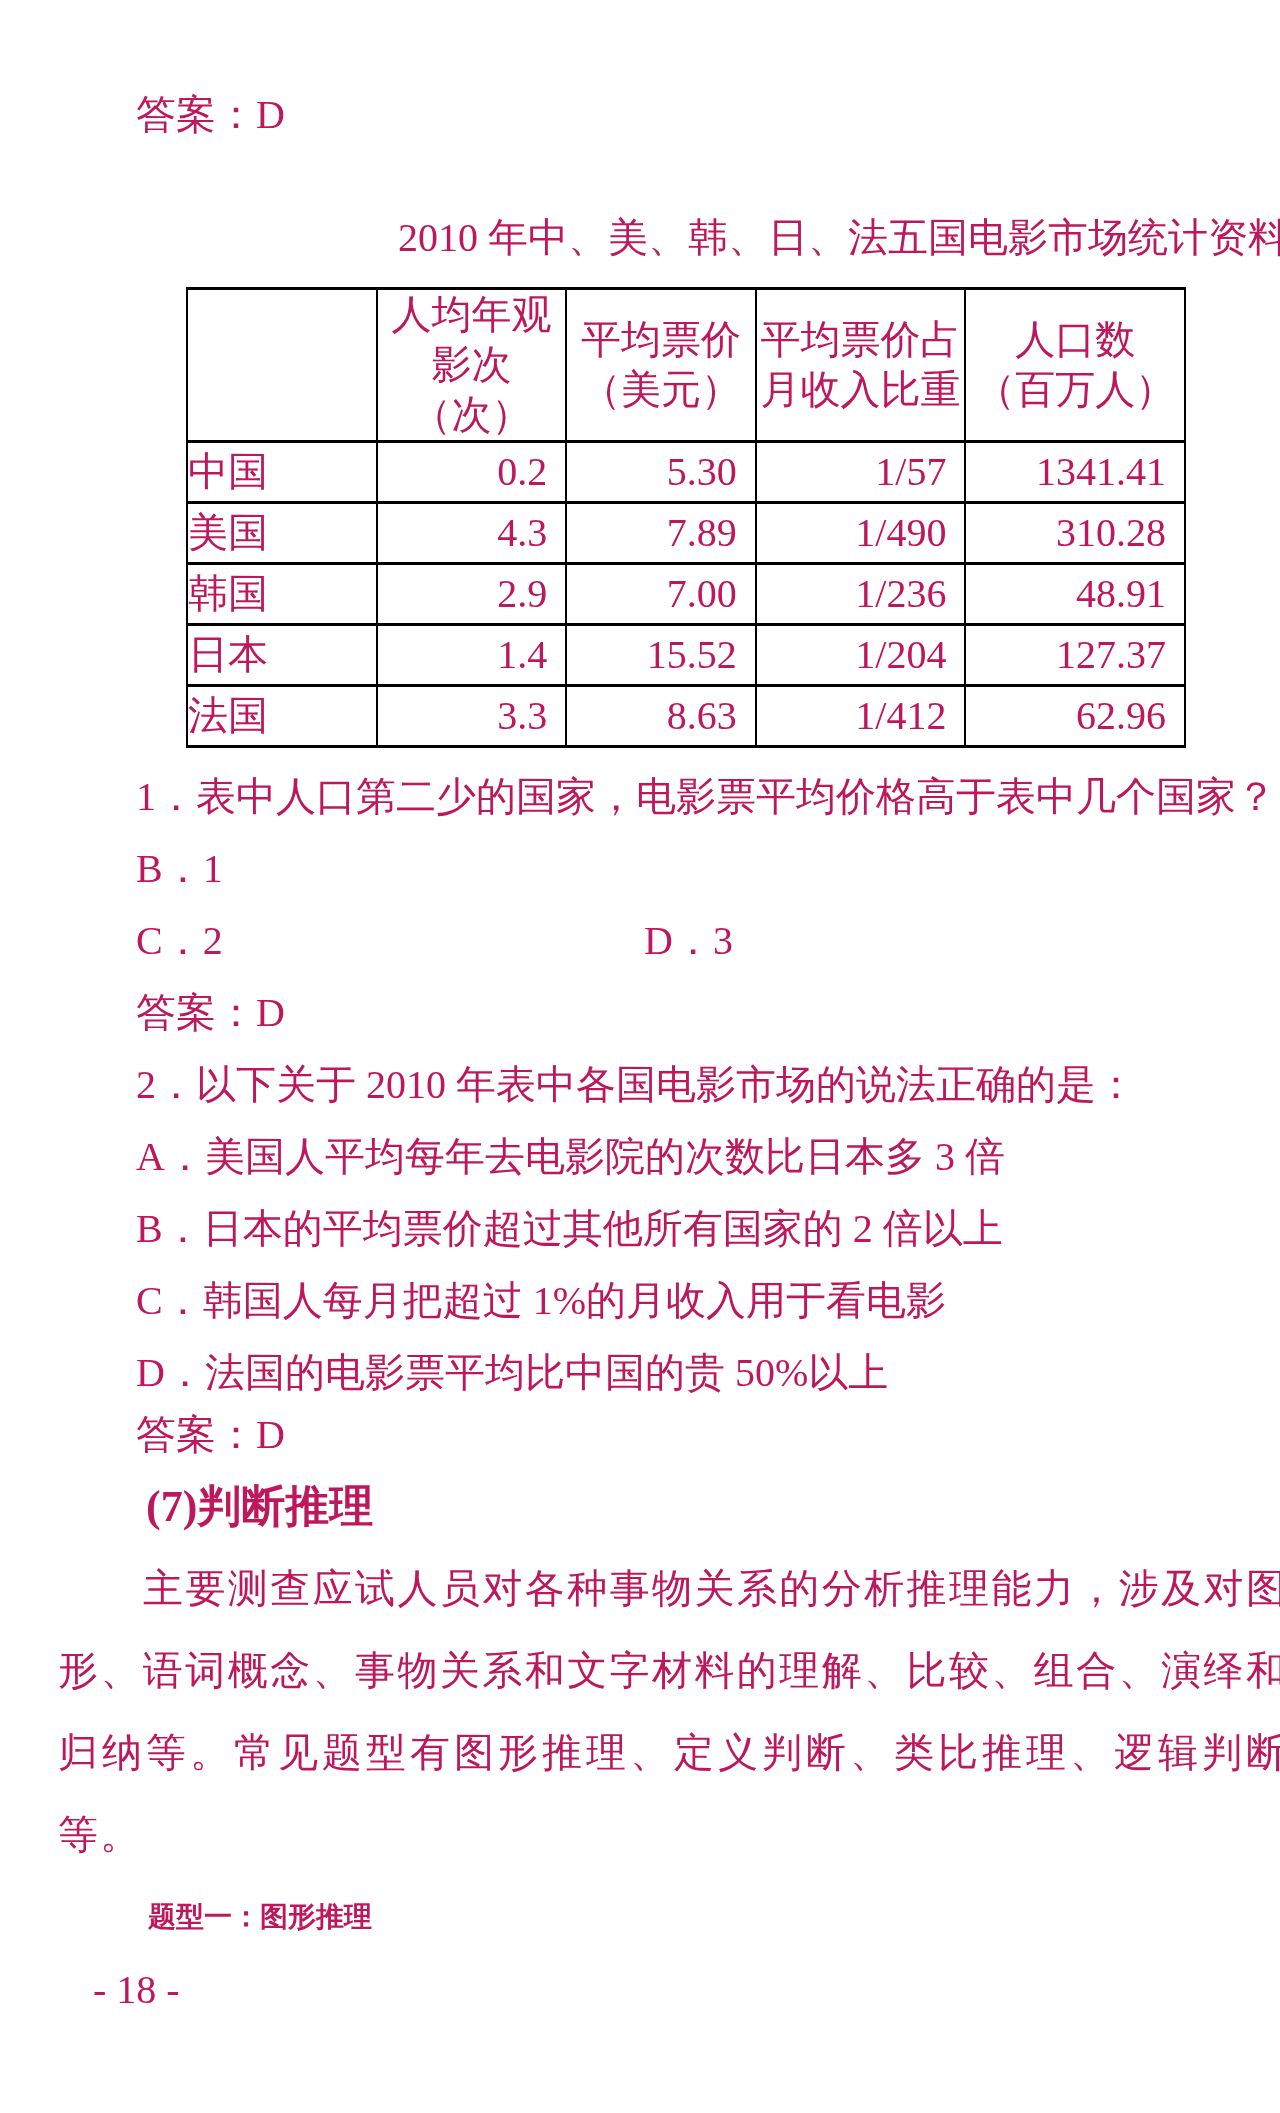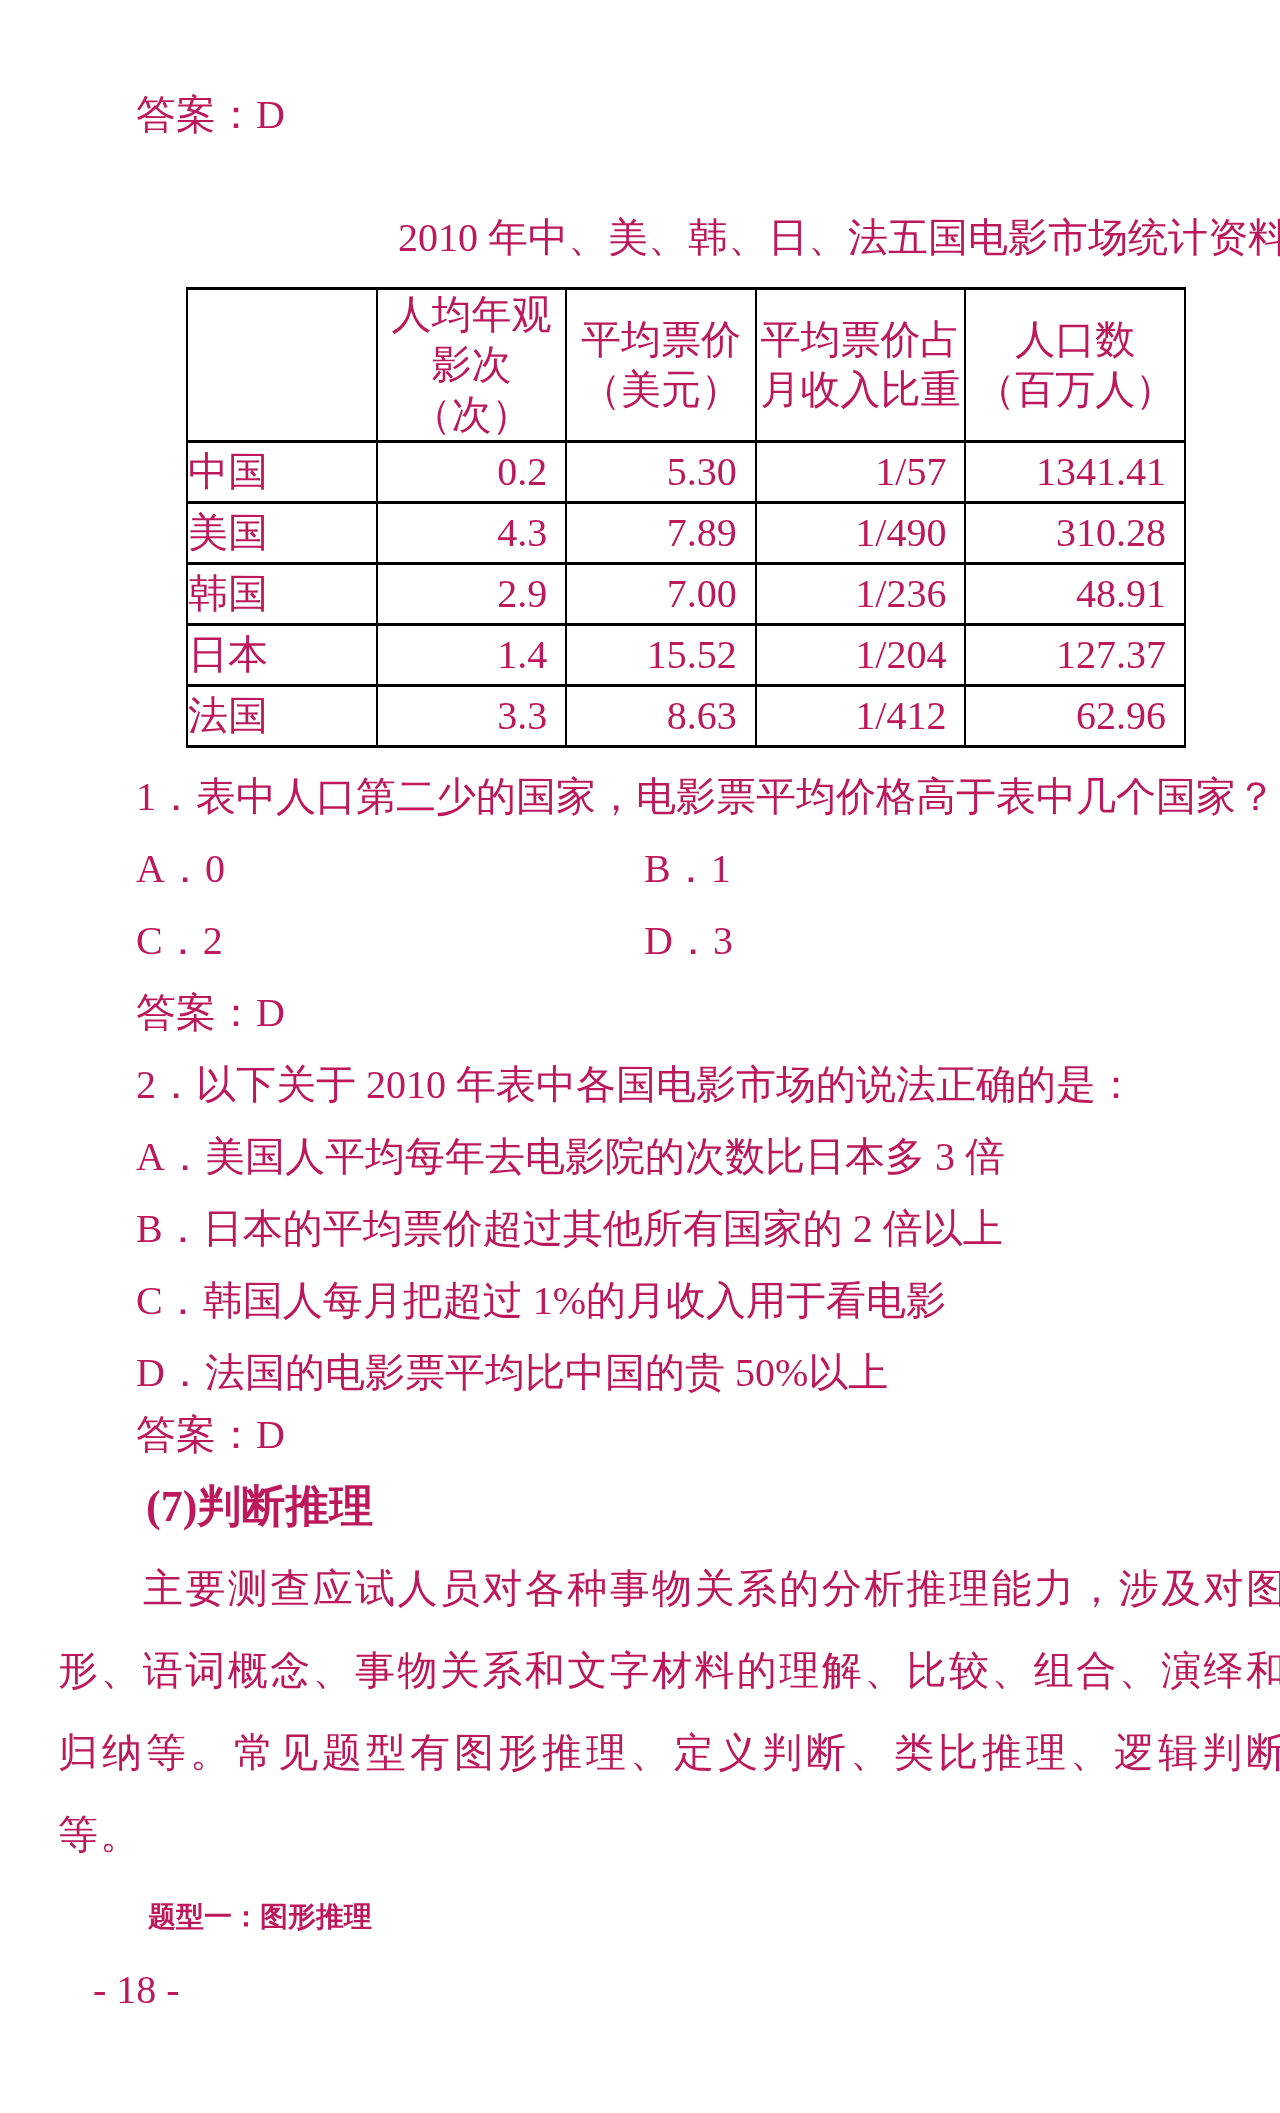--- a/index.html
+++ b/index.html
@@ -175,21 +175,20 @@
           <td class="num">8.63</td>
           <td class="num">1/412</td>
           <td class="num">62.96</td>
         </tr>
       </tbody>
   </table>
 
   <p class="line indent2 q-line">1．表中人口第二少的国家，电影票平均价格高于表中几个国家？</p>
 
   <div class="opt-row">
-    <span class="opt-a-col">A．0</span>
     <span>B．1</span>
   </div>
   <div class="opt-row">
     <span class="opt-a-col">C．2</span>
     <span>D．3</span>
   </div>
 
   <p class="line indent2">答案：D</p>
 
   <p class="line indent2">2．以下关于 2010 年表中各国电影市场的说法正确的是：</p>

